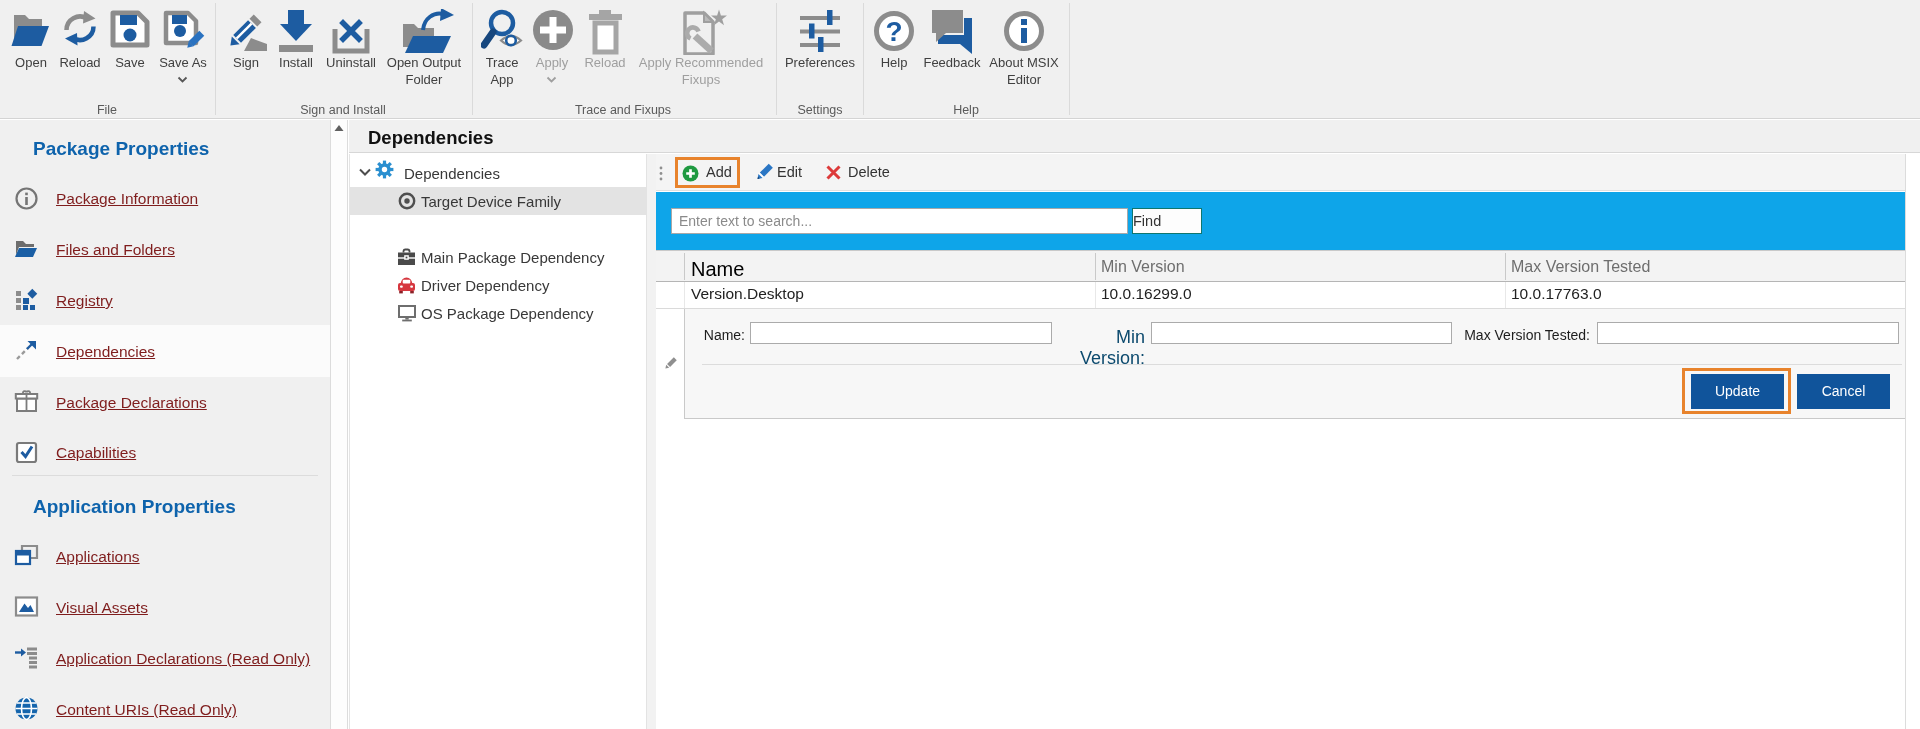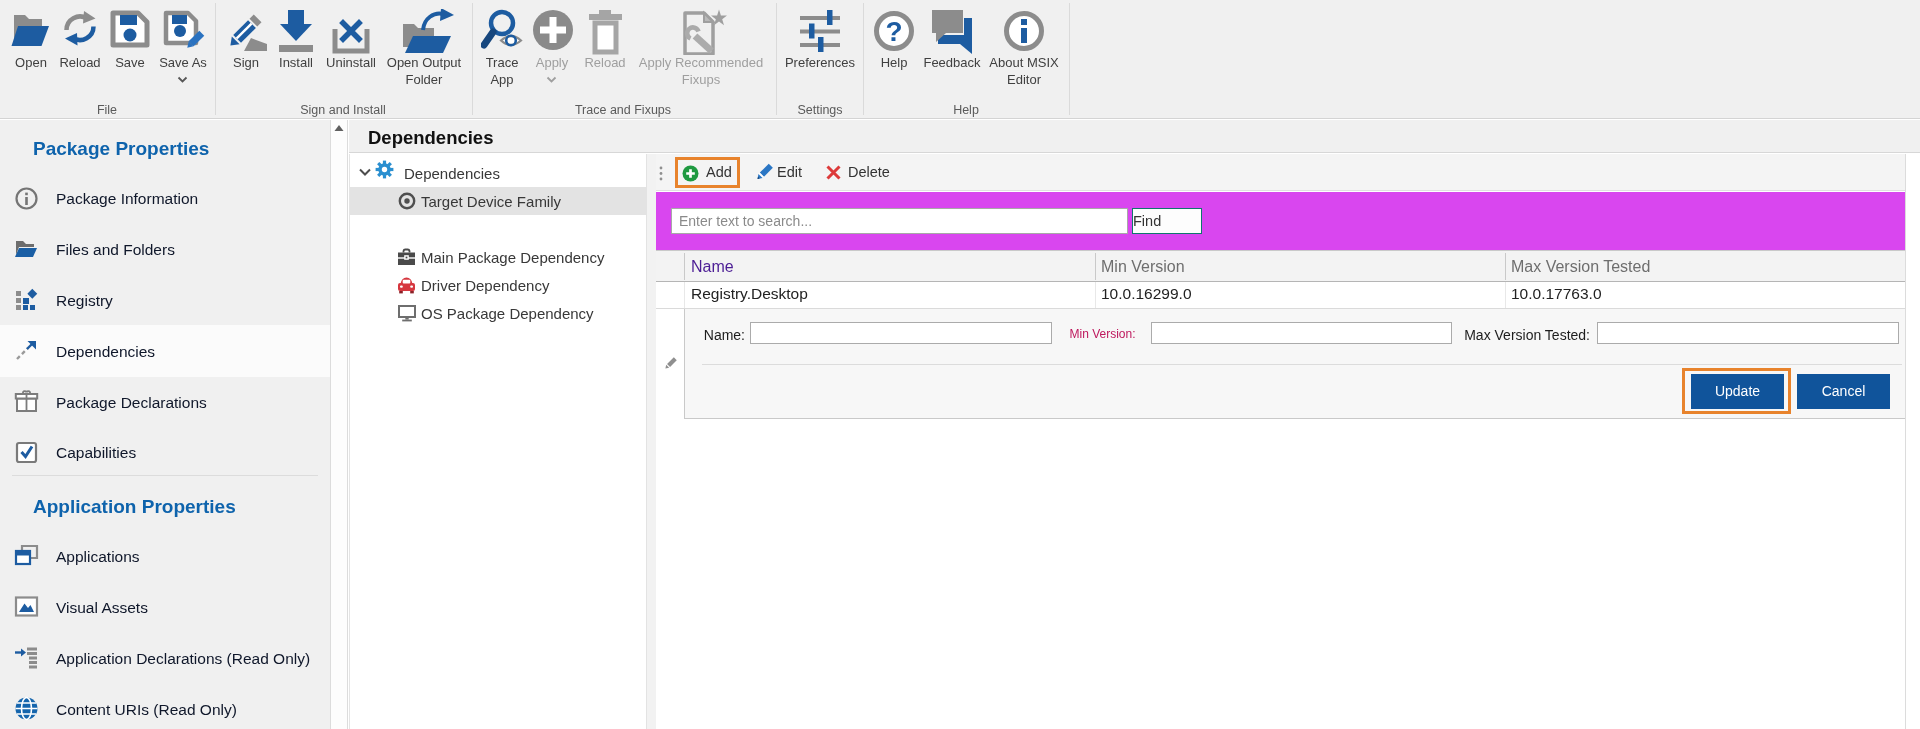--- a/index.html
+++ b/index.html
@@ -11,36 +11,36 @@
   #ribbon { position:absolute; left:0; top:0; width:1920px; height:119px; background:#f0f0f0; border-bottom:1px solid #d4d4d4; }
   .rsep { position:absolute; top:3px; height:112px; width:1px; background:#dadada; }
   .glabel { position:absolute; top:102px; height:16px; font-size:12.5px; color:#5a5a5a; text-align:center; line-height:16px; }
   .rlabel { position:absolute; font-size:13px; color:#404040; text-align:center; line-height:16.5px; white-space:nowrap; }
   .rlabel.dis { color:#9f9f9f; }
   .ricon { position:absolute; top:9px; }
   .chev { position:absolute; width:11px; height:7px; }
   
   #sidebar { position:absolute; left:0; top:120px; width:330px; height:609px; background:#f0f0f0; }
   .sbhead { position:absolute; left:33px; font-size:19px; font-weight:bold; color:#0e63ac; white-space:nowrap; }
-  .sbitem { position:absolute; left:56px; font-size:15.5px; color:#0f172a; white-space:nowrap; }
+  .sbitem { position:absolute; left:56px; font-size:15.5px; color:#7f1d1d; white-space:nowrap;text-decoration:underline; }
   .sbicon { position:absolute; left:14px; width:25px; height:25px; }
   #sbscroll { position:absolute; left:330px; top:120px; width:18px; height:609px; background:#fdfdfd; border-left:1px solid #dcdcdc; border-right:1px solid #dcdcdc; }
   #sbscroll .btn { position:absolute; left:0px; top:0px; width:16px; height:17px; background:#fdfdfd; }
   
   #titlebar { position:absolute; left:349px; top:120px; width:1571px; height:33px; background:#f0f0f0; border-bottom:1px solid #d7d7d7; }
   #titlebar .t { position:absolute; left:19px; top:7px; font-size:18.5px; font-weight:bold; color:#111; }
   #treepanel { position:absolute; left:349px; top:154px; width:298px; height:575px; background:#fff; border-right:1px solid #e3e3e3; border-left:1px solid #e4e4e4; }
   #split2 { position:absolute; left:647px; top:154px; width:9px; height:575px; background:#f2f2f2; }
   .trow { position:absolute; left:0; width:297px; height:28px; }
   .trow.sel { background:#e3e3e3; }
   .ttext { position:absolute; font-size:15px; color:#383838; white-space:nowrap; }
   
   #rpanel { position:absolute; left:656px; top:154px; width:1249px; height:575px; background:#fff; }
   #rtoolbar { position:absolute; left:0; top:0; width:1249px; height:37px; background:#f4f4f4; border-bottom:1px solid #e0e0e0; }
-  #rsearch { position:absolute; left:0; top:38px; width:1249px; height:58px; background:#d946ef; }
+  #rsearch { position:absolute; left:0; top:38px; width:1249px; height:58px; background:#0ea5e9; }
   .sinput { position:absolute; left:15px; top:16px; width:457px; height:26px; background:#fff; border:1px solid #a8a8a8; font-size:14px; color:#8a8a8a; line-height:24px; padding-left:7px; }
   .findbtn { position:absolute; left:476px; top:16px; width:70px; height:26px; background:#fdfdfd; border:1px solid #0f766e; font-size:14.5px; color:#333; text-align:left; line-height:24px; }
   #rstrip { position:absolute; left:1905px; top:154px; width:15px; height:575px; background:#fff; border-left:1px solid #dcdcdc; }
   .obox { position:absolute; border:3px solid #e8832c; }
   .bluebtn { position:absolute; background:#10549b; color:#fff; font-size:14px; text-align:center; }
 </style>
 </head>
 <body>
 <div id="root">
   <div id="ribbon">
@@ -346,43 +346,43 @@
       <div class="abs" style="left:192px;top:10px;font-size:14.5px;color:#333">Delete</div>
     </div>
     <div id="rsearch">
       <div class="sinput">Enter text to search...</div>
       <div class="findbtn">Find</div>
     </div>
     <div class="abs" style="left:0;top:96px;width:1249px;height:32px;background:#f3f3f3;border-top:1px solid #c9c9c9;border-bottom:1px solid #b5b5b5">
       <div class="abs" style="left:28px;top:2px;width:1px;height:27px;background:#c9c9c9"></div>
       <div class="abs" style="left:439px;top:2px;width:1px;height:27px;background:#c9c9c9"></div>
       <div class="abs" style="left:849px;top:2px;width:1px;height:27px;background:#c9c9c9"></div>
-      <div class="abs" style="left:35px;top:7px;font-size:16px;color:#4c1d95">Name</div>
+      <div class="abs" style="left:35px;top:7px;font-size:20px;color:#000000">Name</div>
       <div class="abs" style="left:445px;top:7px;font-size:16px;color:#6e6e6e">Min Version</div>
       <div class="abs" style="left:855px;top:7px;font-size:16px;color:#6e6e6e">Max Version Tested</div>
     </div>
     <div class="abs" style="left:0;top:128px;width:1249px;height:27px;background:#fff;border-bottom:1px solid #dadada">
       <div class="abs" style="left:28px;top:0;width:1px;height:26px;background:#e8e8e8"></div>
       <div class="abs" style="left:439px;top:0;width:1px;height:26px;background:#e8e8e8"></div>
       <div class="abs" style="left:849px;top:0;width:1px;height:26px;background:#e8e8e8"></div>
-      <div class="abs" style="left:35px;top:3px;font-size:15.5px;color:#222">Registry.Desktop</div>
+      <div class="abs" style="left:35px;top:3px;font-size:15.5px;color:#222">Version.Desktop</div>
       <div class="abs" style="left:445px;top:3px;font-size:15.5px;color:#222">10.0.16299.0</div>
       <div class="abs" style="left:855px;top:3px;font-size:15.5px;color:#222">10.0.17763.0</div>
     </div>
     <div class="abs" style="left:0;top:155px;width:1249px;height:110px;background:#fff">
       <div class="abs" style="left:28px;top:0;width:1221px;height:110px;background:#f7f7f7;border-left:1px solid #c9c9c9;border-bottom:1px solid #c9c9c9"></div>
       <svg class="abs" style="left:7px;top:46px" width="15" height="16" viewBox="0 0 15 16">
         <g transform="rotate(45 4.5 11.5)">
             <rect x="2.4" y="0.5" width="4.2" height="9.5" fill="#8f8f8f"></rect>
             <polygon points="2.4,11.2 6.6,11.2 4.5,14.5" fill="#8f8f8f"></polygon>
           </g>
       </svg>
       <div class="abs" style="left:20px;top:18px;width:69px;font-size:14px;color:#1d1d1d;text-align:right">Name:</div>
       <div class="abs" style="left:94px;top:13px;width:302px;height:22px;background:#fff;border:1px solid #ababab"></div>
-      <div class="abs" style="left:404px;top:18px;width:85px;font-size:12px;color:#be185d;text-align:center">Min Version:</div>
+      <div class="abs" style="left:404px;top:18px;width:85px;font-size:18px;color:#0c4a6e;text-align:right">Min Version:</div>
       <div class="abs" style="left:495px;top:13px;width:301px;height:22px;background:#fff;border:1px solid #ababab"></div>
       <div class="abs" style="left:794px;top:18px;width:140px;font-size:14px;color:#1d1d1d;text-align:right">Max Version Tested:</div>
       <div class="abs" style="left:941px;top:13px;width:302px;height:22px;background:#fff;border:1px solid #ababab"></div>
       <div class="abs" style="left:46px;top:55px;width:1200px;height:1px;background:#dcdcdc"></div>
       <div class="obox" style="left:1026px;top:59px;width:109px;height:46px"></div>
       <div class="bluebtn" style="left:1035px;top:65px;width:93px;height:35px;line-height:35px">Update</div>
       <div class="bluebtn" style="left:1141px;top:65px;width:93px;height:35px;line-height:35px">Cancel</div>
     </div>
   </div>
   <div id="rstrip"></div>

